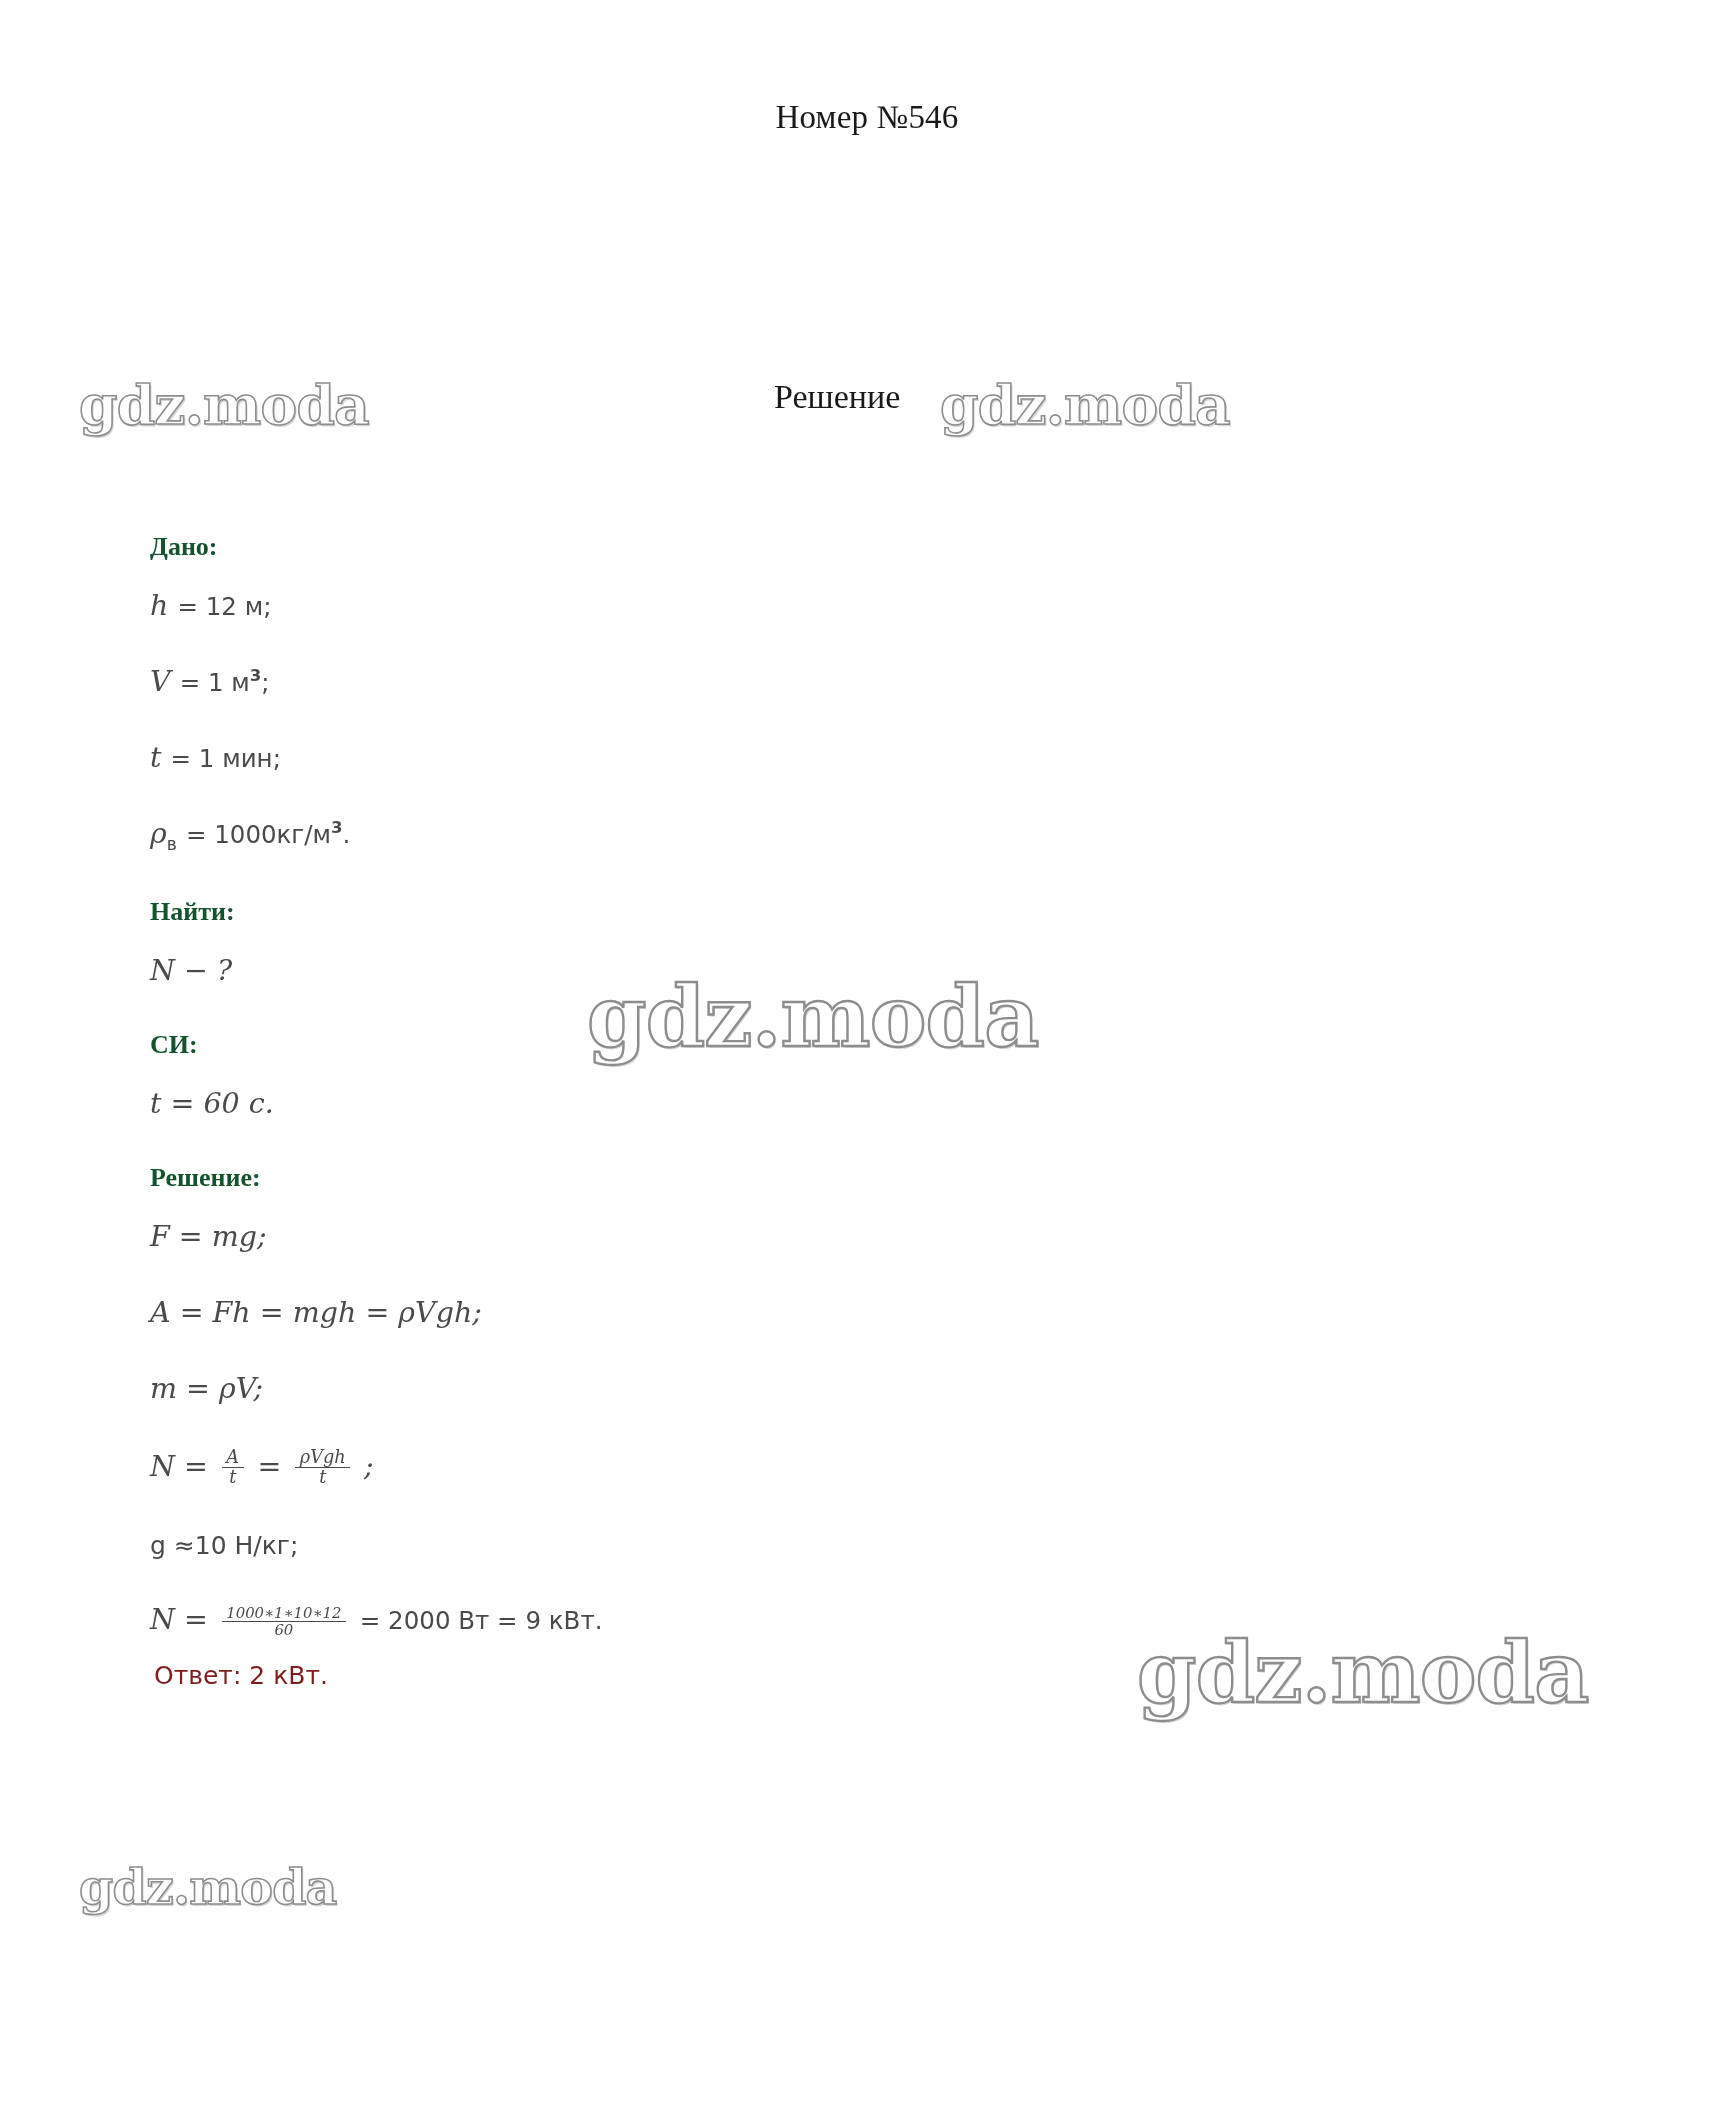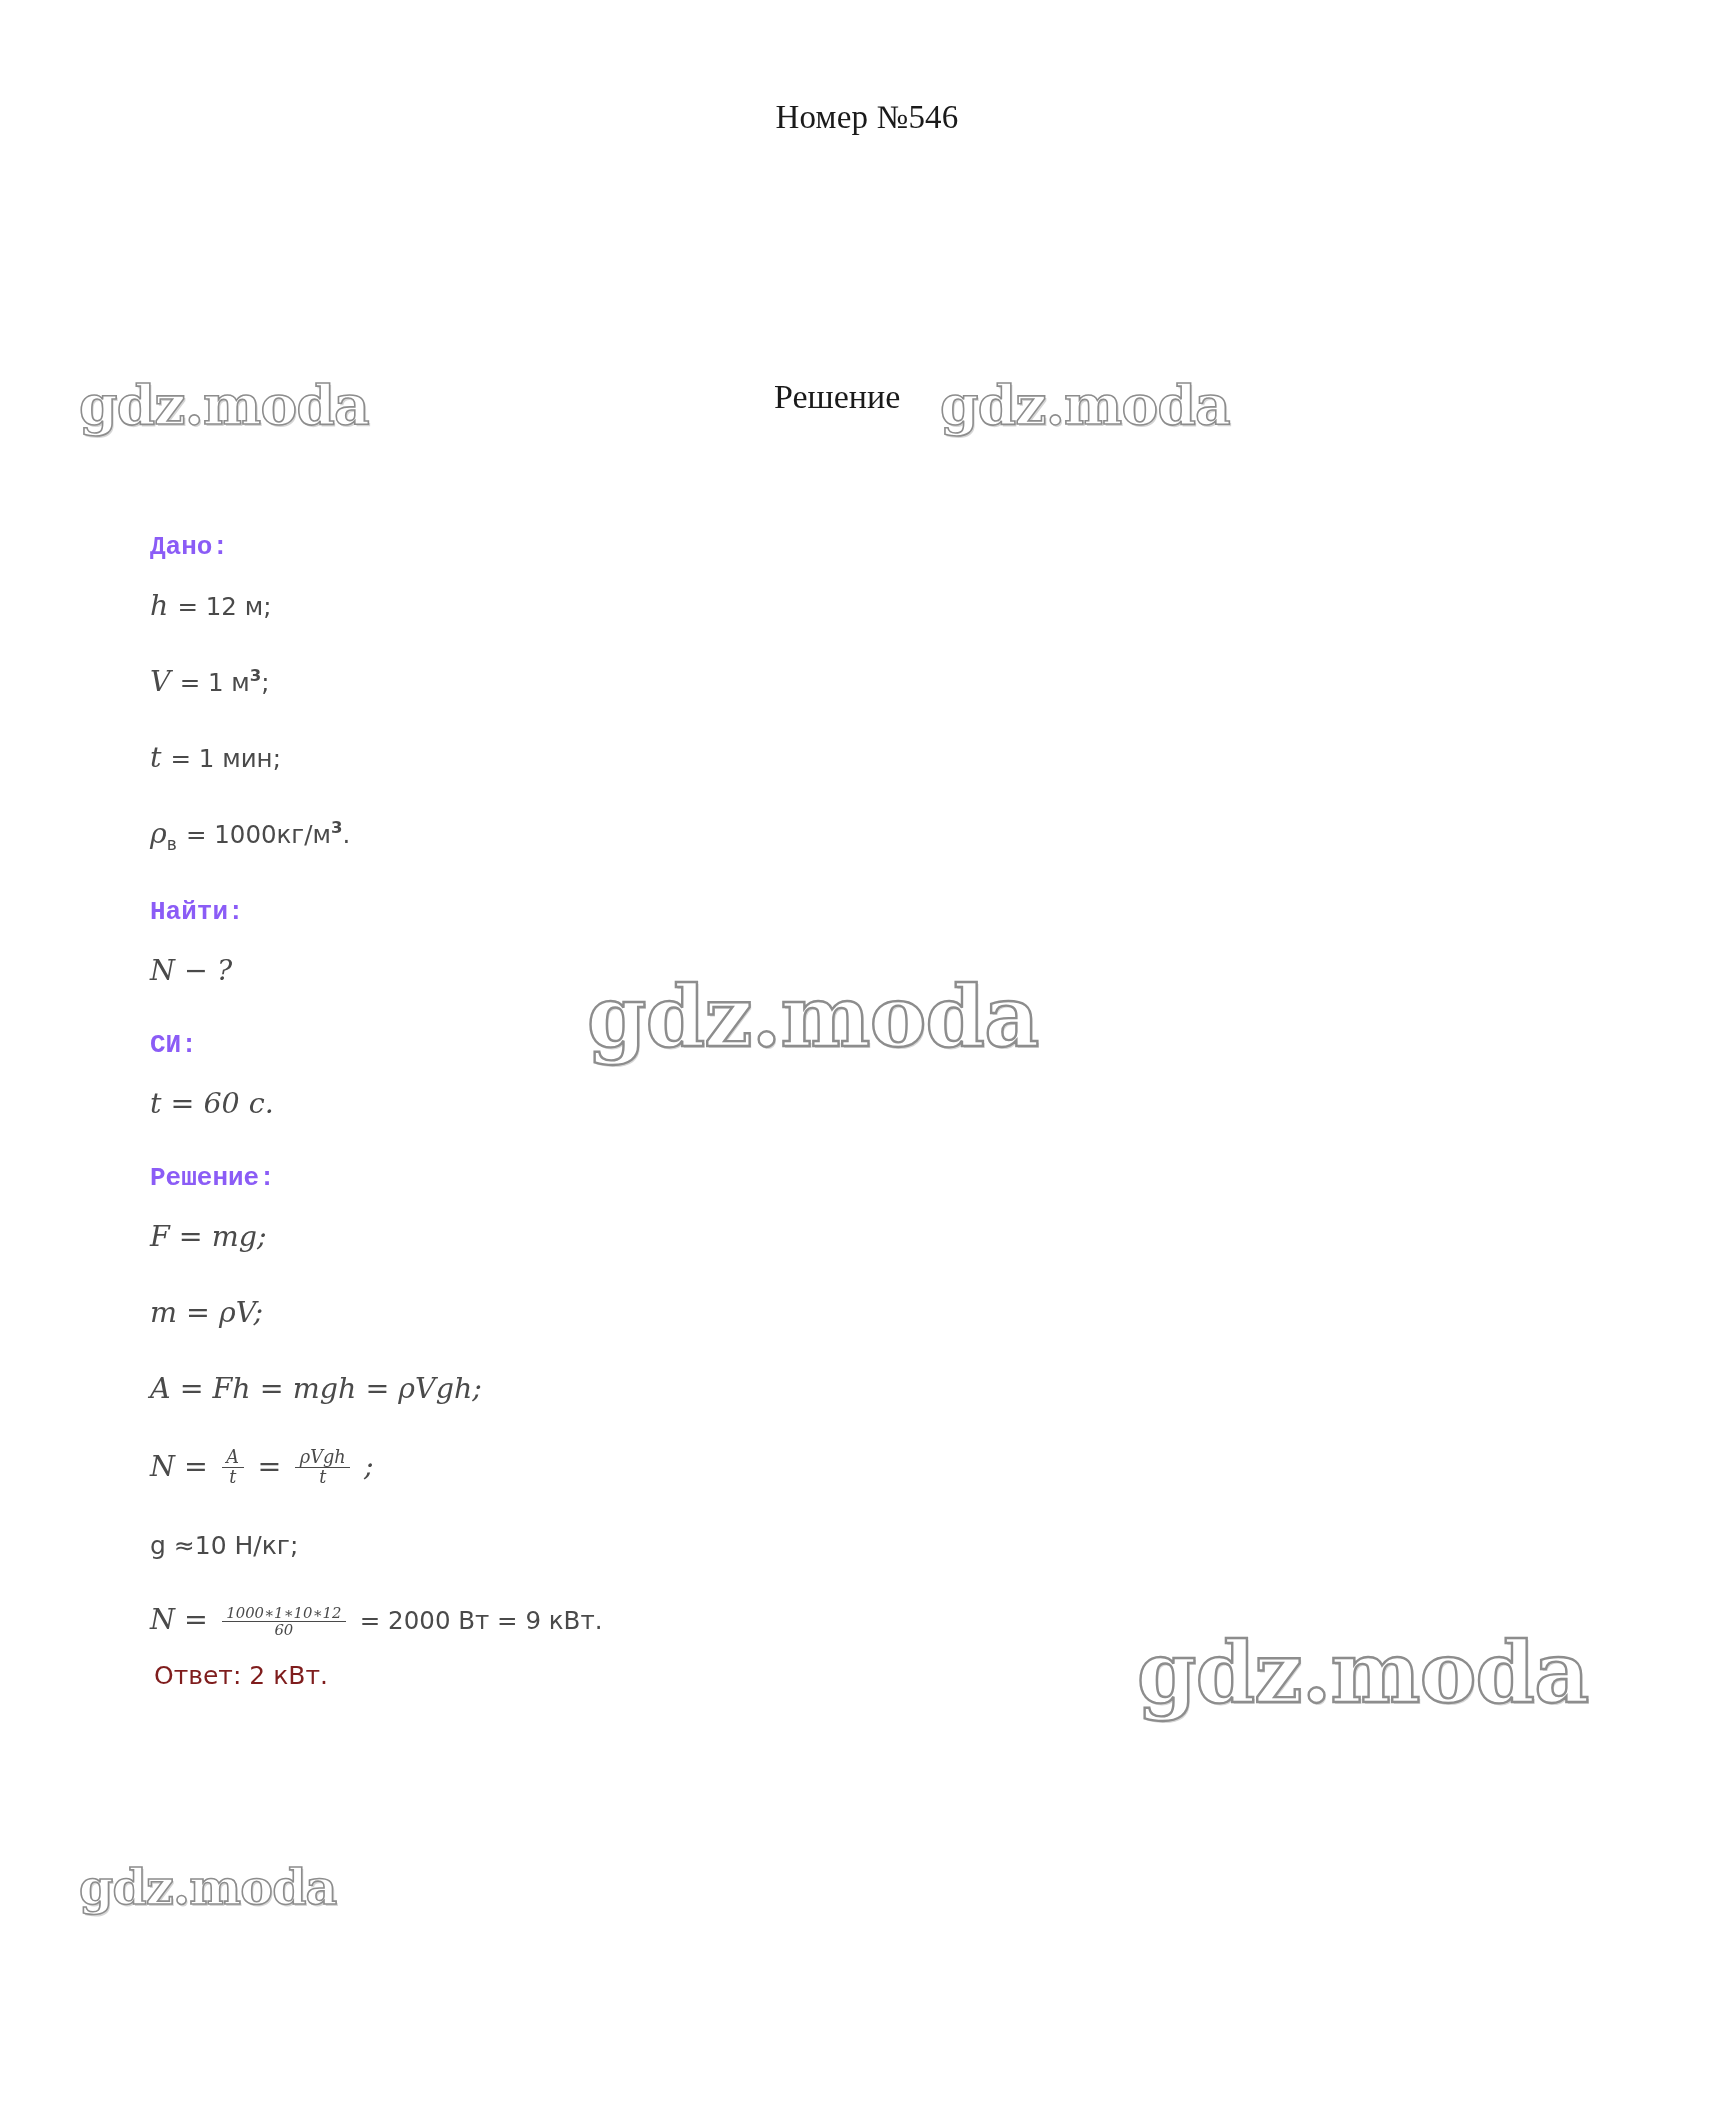--- a/index.html
+++ b/index.html
@@ -60,24 +60,24 @@
 
   
   .solution-block {
     position: absolute;
     top: 532px;
     left: 150px;
     width: 1029px;
     color: #4a4a4a;
   }
   .sol-head {
-    font-family: Liberation Mono, monospace;
+    font-family: Liberation Serif, serif;
     font-weight: bold;
     font-size: 26px;
-    color: #8b5cf6;
+    color: #14532d;
     margin: 0 0 27px 0;
   }
   .sol-line {
     font-family: "DejaVu Serif", serif;
     font-size: 28.5px;
     color: #4a4a4a;
     margin: 0 0 43px 0;
     white-space: nowrap;
   }
   .sol-line.sans {
@@ -163,22 +163,22 @@
 
     <p class="sol-head">Найти:</p>
     <p class="sol-line" style="font-style:italic;">N − ?</p>
 
     <p class="sol-head">СИ:</p>
     <p class="sol-line" style="font-style:italic;">t = 60 с.</p>
 
     <p class="sol-head">Решение:</p>
 
     <p class="sol-line" style="font-style:italic;">F = mg;</p>
+    <p class="sol-line" style="font-style:italic;">A = Fh = mgh = ρVgh;</p>
     <p class="sol-line" style="font-style:italic;">m = ρV;</p>
-    <p class="sol-line" style="font-style:italic;">A = Fh = mgh = ρVgh;</p>
 
     <p class="sol-line" style="font-style:italic;">
       <span>N =</span>
       <span class="frac">
         <span class="num">A</span>
         <span class="den">t</span>
       </span>
       <span>=</span>
       <span class="frac">
         <span class="num">ρVgh</span>

